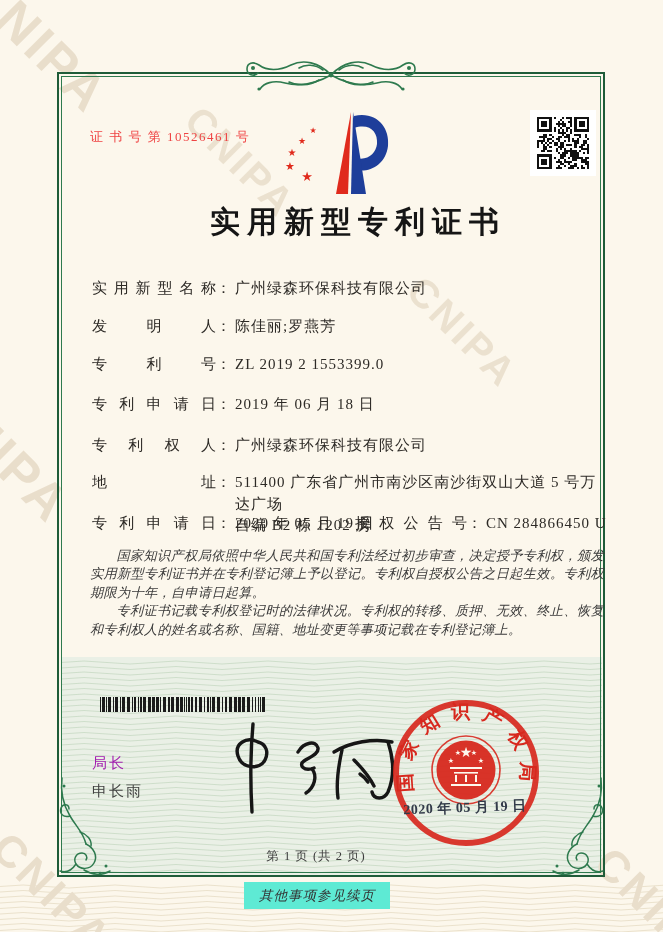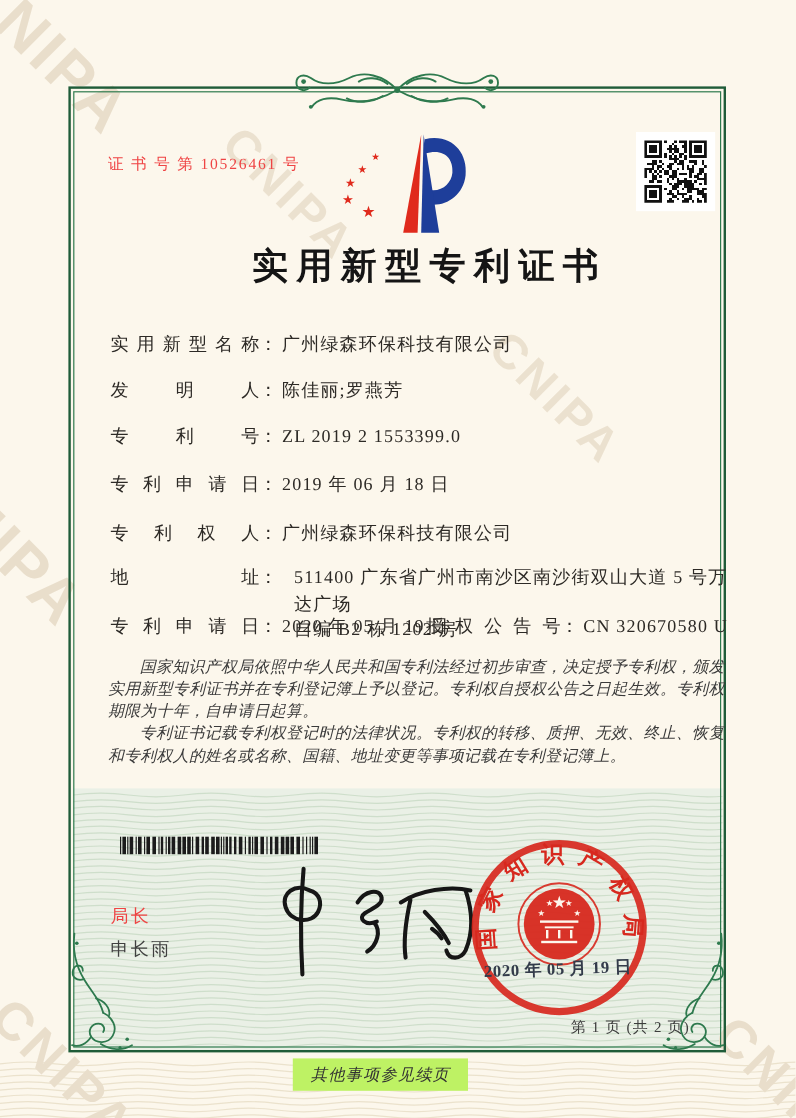--- a/index.html
+++ b/index.html
@@ -22,36 +22,36 @@
   .qr-box svg { position:absolute; left:7px; top:7px; }
   .logo { position:absolute; left:282px; top:106px; z-index:3; }
 
   .title { position:absolute; left:57px; top:202px; width:595px; text-align:center; font-size:30px; font-weight:bold; color:#151515; letter-spacing:7px; text-indent:7px; z-index:3; }
 
   .row { position:absolute; left:92px; font-size:15px; color:#2d2a26; z-index:3; line-height:20px; white-space:nowrap; }
   .lbl { display:inline-block; width:124px; text-align:justify; text-align-last:justify; vertical-align:top; }
   .lbl-b { display:inline-block; width:112px; text-align:justify; text-align-last:justify; vertical-align:top; }
   .colon { display:inline-block; vertical-align:top; }
   .val { display:inline-block; margin-left:4px; letter-spacing:1px; vertical-align:top; }
-  .val-block { display:inline-block; margin-left:14px; letter-spacing:1px; vertical-align:top; white-space:normal; width:372px; line-height:21.5px; }
+  .val-block { display:inline-block; margin-left:4px; letter-spacing:1px; vertical-align:top; white-space:normal; width:372px; line-height:21.5px; }
   .pair-b { position:absolute; left:263px; top:0; }
 
   .legal { position:absolute; left:90px; top:547px; width:514px; font-size:13.2px; font-style:italic; line-height:18.4px; color:#3a3a3a; letter-spacing:.3px; z-index:3; text-align:justify; }
   .legal p { text-indent:2em; margin:0;font-style:italic; }
 
   .barcode { position:absolute; left:100px; top:697px; z-index:3; }
-  .officer-title { position:absolute; left:92px; top:754px; font-family:"Liberation Sans","DejaVu Sans",sans-serif; font-size:15px; color:#ef4444; letter-spacing:2px; z-index:3; }
+  .officer-title { position:absolute; left:92px; top:754px; font-family:"Liberation Sans","DejaVu Sans",sans-serif; font-size:15px; color:#a21caf; letter-spacing:2px; z-index:3; }
   .officer-name { position:absolute; left:92px; top:782px; font-family:Liberation Sans, sans-serif; font-size:15px; color:#404040; letter-spacing:2px; z-index:3; }
   .signature { position:absolute; left:222px; top:716px; z-index:4; }
 
   .seal { position:absolute; left:388px; top:688px; z-index:5; }
   .seal-date { position:absolute; left:394px; top:799px; width:142px; text-align:center; font-size:14px; font-weight:bold; color:#333b4a; letter-spacing:.5px; z-index:6; transform:rotate(-2deg); }
 
-  .page-info { position:absolute; left:57px; top:848px; width:518px; text-align:right; font-size:12.5px; color:#3c3c3c; letter-spacing:1px; z-index:3; }
-  .continuation-box { position:absolute; left:244px; top:882px; width:146px; height:27px; background:#bef264; z-index:3; display:flex; align-items:center; justify-content:center; }
+  .page-info { position:absolute; left:57px; top:848px; width:518px; text-align:center; font-size:12.5px; color:#3c3c3c; letter-spacing:1px; z-index:3; }
+  .continuation-box { position:absolute; left:244px; top:882px; width:146px; height:27px; background:#5eead4; z-index:3; display:flex; align-items:center; justify-content:center; }
   .continuation-box span { font-size:13.5px; font-style:italic; color:#333; letter-spacing:1px; }
 </style>
 </head>
 <body>
 
 <div class="page">
 
   <svg id="wave-band" class="wave-band" width="541" height="219">
       <path d="M0 5.5 q 23 -3 46 0 t 46 0 t 46 0 t 46 0 t 46 0 t 46 0 t 46 0 t 46 0 t 46 0 t 46 0 t 46 0 t 46 0 t 46 0" fill="none" stroke="#c9dbc6" stroke-opacity="0.85" stroke-width="1"></path>
       <path d="M0 11 q 23 -3 46 0 t 46 0 t 46 0 t 46 0 t 46 0 t 46 0 t 46 0 t 46 0 t 46 0 t 46 0 t 46 0 t 46 0 t 46 0" fill="none" stroke="#c9dbc6" stroke-opacity="0.85" stroke-width="1"></path>
@@ -408,21 +408,21 @@
   </div>
   <div class="row" style="top:435px;">
     <span class="lbl">专利权人</span><span class="colon">：</span><span class="val">广州绿森环保科技有限公司</span>
   </div>
   <div class="row" style="top:472px;">
     <span class="lbl">地址</span><span class="colon">：</span><span class="val-block"><span>511400 广东省广州市南沙区南沙街双山大道 5 号万达广场</span><br><span>自编 B2 栋 1202 房</span></span>
   </div>
   <div class="row" style="top:513px;">
     <span class="lbl">专利申请日</span><span class="colon">：</span><span class="val">2020 年 05 月 19 日</span>
     <span class="pair-b">
-      <span class="lbl-b">授权公告号</span><span class="colon">：</span><span class="val">CN 320670580 U</span>
+      <span class="lbl-b">授权公告号</span><span class="colon">：</span><span class="val">CN 284866450 U</span>
     </span>
   </div>
 
   <div class="legal">
     <p>国家知识产权局依照中华人民共和国专利法经过初步审查，决定授予专利权，颁发实用新型专利证书并在专利登记簿上予以登记。专利权自授权公告之日起生效。专利权期限为十年，自申请日起算。</p>
     <p>专利证书记载专利权登记时的法律状况。专利权的转移、质押、无效、终止、恢复和专利权人的姓名或名称、国籍、地址变更等事项记载在专利登记簿上。</p>
   </div>
 
   <svg id="barcode" class="barcode" width="168" height="15">
       <rect x="0" y="0" width="1" height="15" fill="#1b1b1b"></rect>

